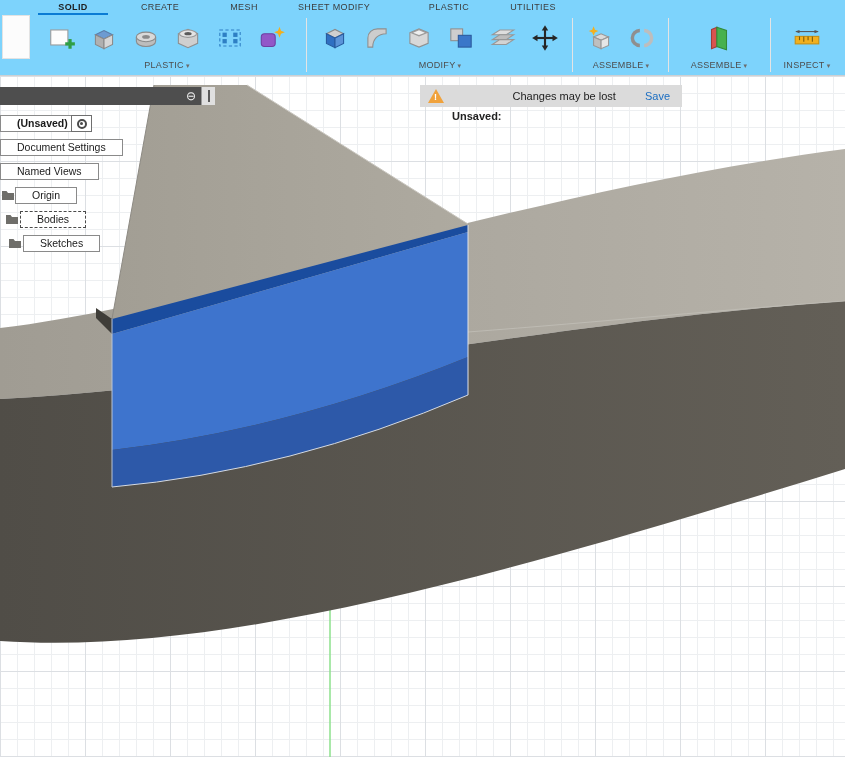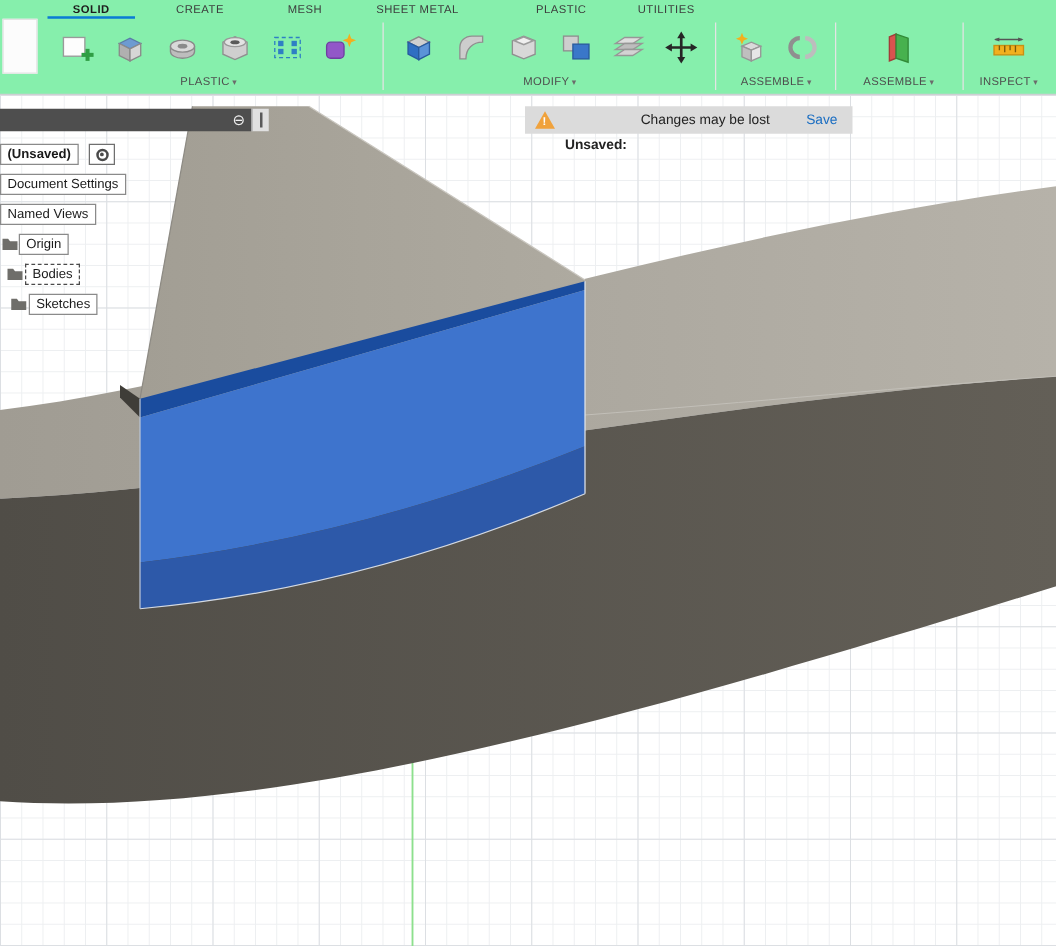--- a/index.html
+++ b/index.html
@@ -1,20 +1,20 @@
 <!DOCTYPE html>
 <html><head>
 <meta charset="utf-8">
 <style>
   html,body{margin:0;padding:0;width:845px;height:757px;overflow:hidden;
     font-family:"Liberation Sans",sans-serif;background:#fff;position:relative;}
   *{box-sizing:border-box;}
 
   
-  .topbar{position:absolute;top:0;left:0;width:845px;height:76px;background:#86efac;
+  .topbar{position:absolute;top:0;left:0;width:845px;height:76px;background:#7dd3fc;
     border-bottom:1px solid #cdd0d3;z-index:30;}
   .file-stub{position:absolute;top:15px;left:2px;width:28px;height:44px;
     border:1px solid #e3e3e3;background:#fcfcfc;}
   .tab{position:absolute;top:1px;height:13px;font-size:9px;letter-spacing:.4px;
     color:#3c3c3c;text-align:center;line-height:13px;cursor:default;}
   .tab.active{font-weight:700;color:#1d1d1d;}
   .tab-underline{position:absolute;top:13px;left:38px;width:70px;height:2px;background:#0a7bd4;}
   .tb-sep{position:absolute;top:18px;width:1px;height:54px;background:#e4e4e4;}
   .tb-group{position:absolute;top:16px;height:59px;}
   .tb-icons{display:flex;justify-content:center;align-items:center;height:44px;gap:2px;}
@@ -44,40 +44,40 @@
   .warn-save{margin-left:auto;margin-right:12px;color:#1b6ec2;cursor:pointer;}
 
   
   .b-search{position:absolute;top:87px;left:0;width:201px;height:18px;background:#4e4e4e;
     display:flex;align-items:center;justify-content:flex-end;z-index:40;}
   .b-search .clear{color:#efefef;font-size:12px;margin-right:5px;line-height:1;}
   .b-search-handle{position:absolute;top:87px;left:201px;width:14px;height:18px;background:#e0e0e0;
     border-left:1px solid #9a9a9a;display:flex;align-items:center;justify-content:center;z-index:40;}
   .b-search-handle div{width:2px;height:12px;background:#5a5a5a;}
   .chip{position:absolute;background:#fff;border:1px solid #8a8a8a;font-size:10.5px;color:#1a1a1a;
-    padding:1px 5px;white-space:nowrap;z-index:40;line-height:13px;}
+    padding:1px 16px;white-space:nowrap;z-index:40;line-height:13px;}
   .chip.unsaved{font-weight:700;}
   .chip.dashed{border:1px dashed #4a4a4a;}
   .eye-btn{position:absolute;top:115px;left:71px;width:21px;height:17px;background:#fff;
     border:1px solid #6f6f6f;display:flex;align-items:center;justify-content:center;z-index:40;}
   .eye-btn .ring{width:10px;height:10px;border:2px solid #4a4a4a;border-radius:50%;
     display:flex;align-items:center;justify-content:center;}
   .eye-btn .dot{width:3px;height:3px;background:#4a4a4a;border-radius:50%;}
   .folder{position:absolute;z-index:40;}
 </style>
 </head>
 <body>
 
 <div class="topbar">
   <div class="file-stub"></div>
 
   <div class="tab active" style="left:40px;width:66px;">SOLID</div>
   <div class="tab" style="left:128px;width:64px;">CREATE</div>
   <div class="tab" style="left:222px;width:44px;">MESH</div>
-  <div class="tab" style="left:294px;width:80px;">SHEET METAL</div>
+  <div class="tab" style="left:294px;width:80px;">SHEET MODIFY</div>
   <div class="tab" style="left:420px;width:58px;">PLASTIC</div>
   <div class="tab" style="left:502px;width:62px;">UTILITIES</div>
   <div class="tab-underline"></div>
 
   <div class="tb-sep" style="left:306px;"></div>
   <div class="tb-sep" style="left:572px;"></div>
   <div class="tb-sep" style="left:668px;"></div>
   <div class="tb-sep" style="left:770px;"></div>
 
   <div class="tb-group" style="left:28px;width:278px;">

